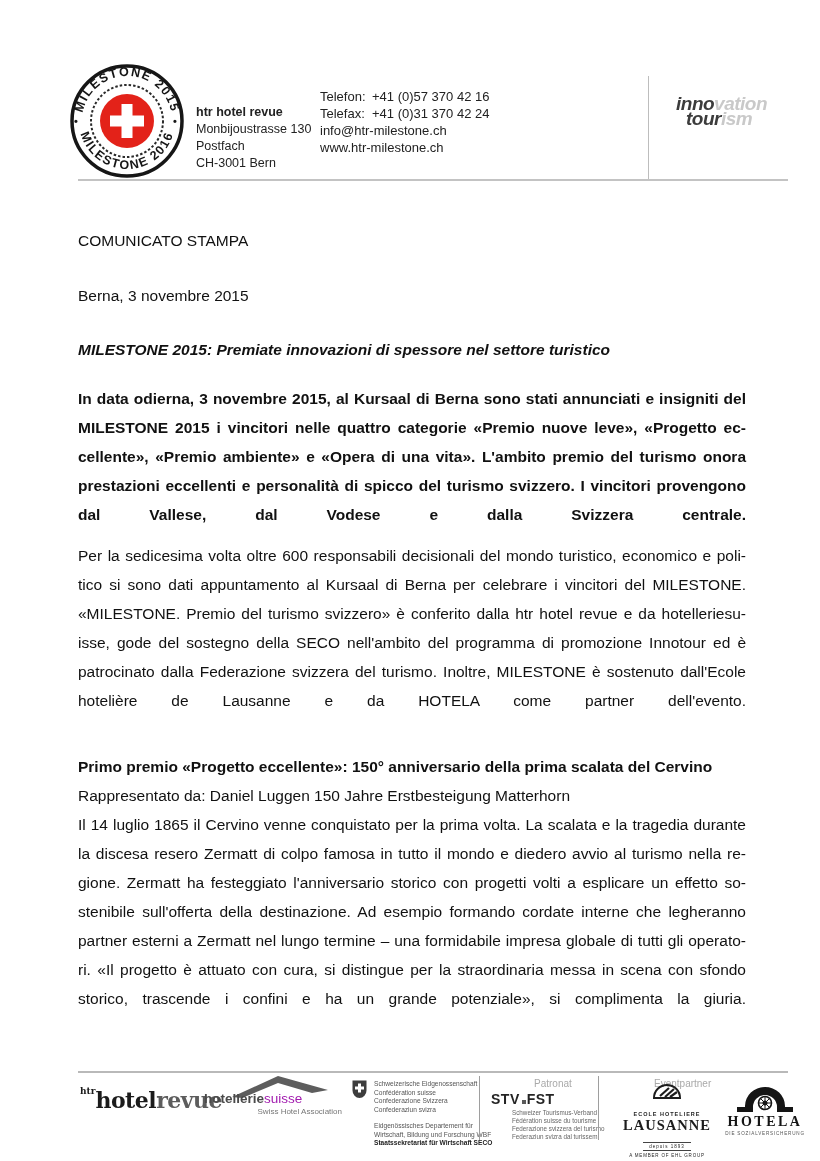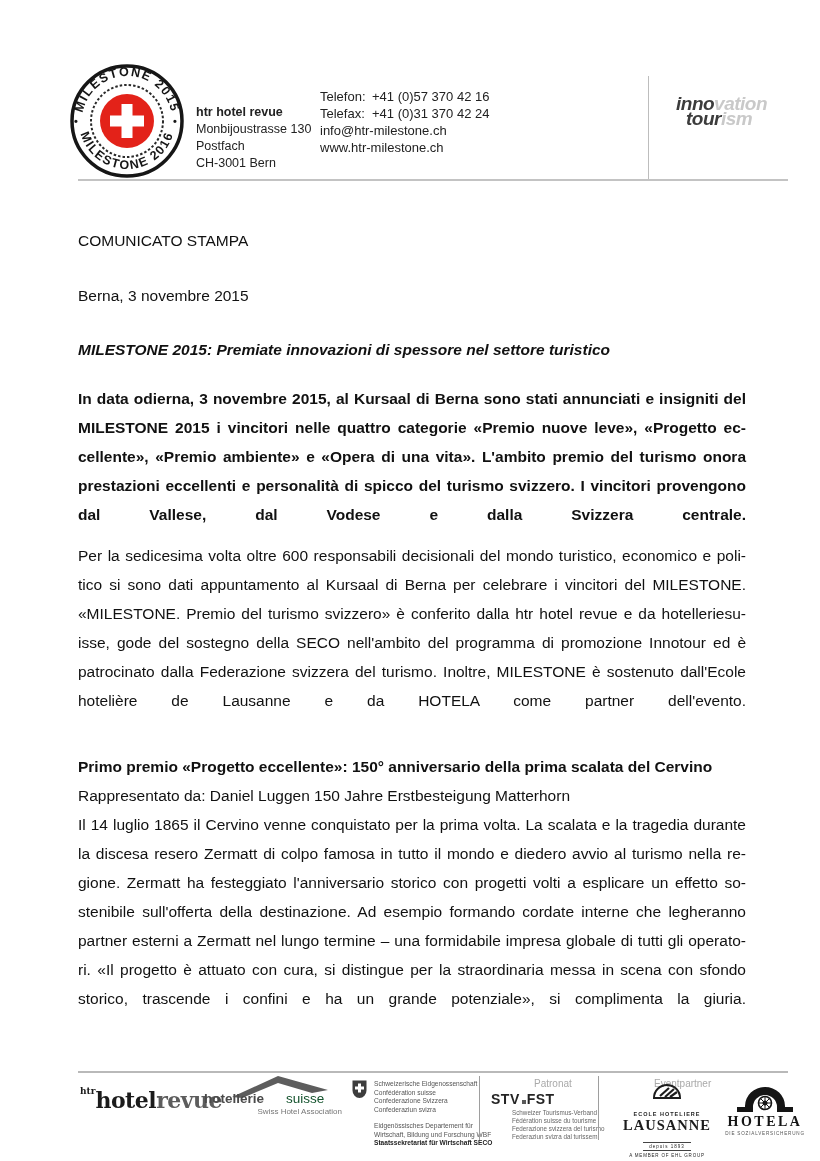--- a/index.html
+++ b/index.html
@@ -37,21 +37,21 @@
   
   .foot-rule{position:absolute;left:78px;top:1071px;width:710px;height:2px;background:#b9b9b9;}
   .f-htr{position:absolute;left:80px;top:1086px;font-family:"DejaVu Serif",serif;font-weight:bold;font-size:22px;letter-spacing:-0.5px;white-space:nowrap;}
   .f-htr .htr-sup{font-size:9px;vertical-align:14px;letter-spacing:0;}
   .f-htr .htr-bold{color:#1b1b1b;}
   .f-htr .htr-light{color:#5d5d5d;}
   .f-hs{position:absolute;left:204px;top:1076px;width:138px;}
   .f-hs svg{display:block;margin:0 auto 0 28px;}
   .hs-name{font-size:13.5px;margin-top:-7px;white-space:nowrap;}
   .hs-name .b{font-weight:bold;color:#4a4a4a;}
-  .hs-name .l{color:#14532d;margin-left:22px;}
+  .hs-name .l{color:#a21caf;}
   .hs-sub{font-size:8px;color:#777;text-align:right;margin-top:1px;}
   .f-conf{position:absolute;left:352px;top:1080px;display:flex;gap:7px;}
   .conf-text{font-size:6.6px;line-height:8.5px;color:#555;}
   .conf-dept{margin-top:8px;}
   .conf-dept .bold{font-weight:bold;color:#222;}
   .f-vsep{position:absolute;top:1076px;width:1px;height:64px;background:#9e9e9e;}
   .vsep1{left:479px;}
   .vsep2{left:598px;}
   .f-label{position:absolute;font-size:10px;color:#a9a9a9;padding-left:43px;}
   .patronat-label{left:491px;top:1078px;}

